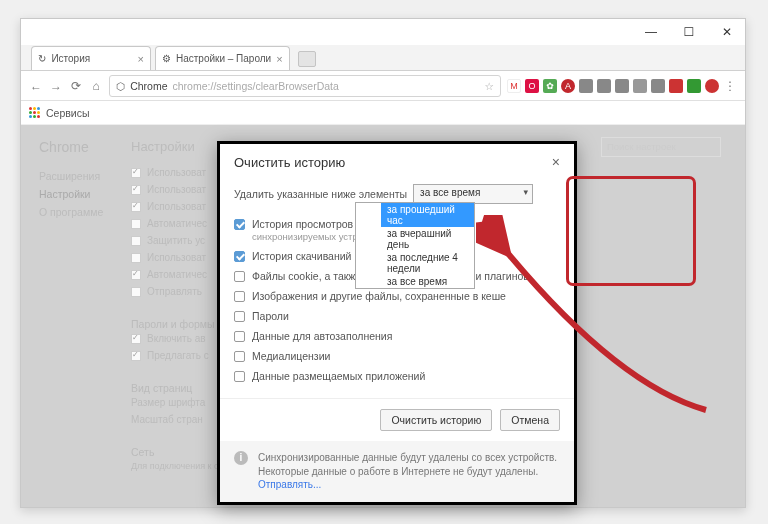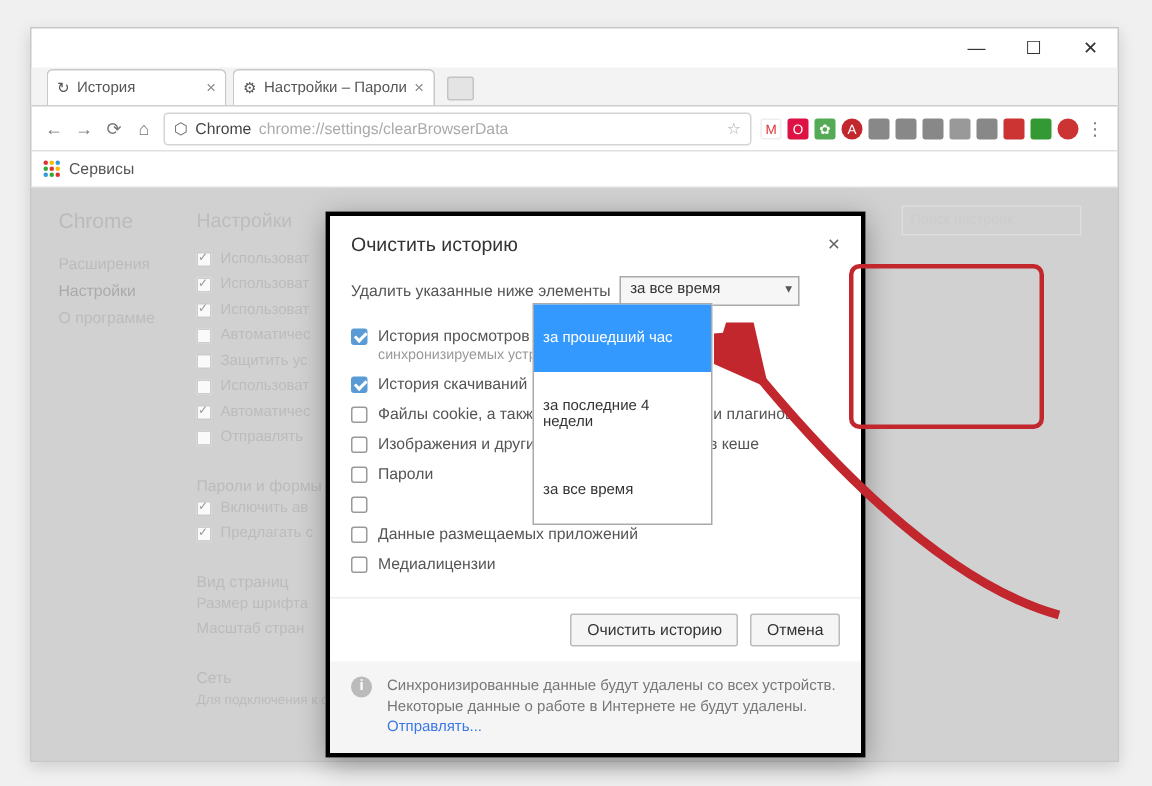--- a/index.html
+++ b/index.html
@@ -37,21 +37,21 @@
   
   .dialog { position: absolute; left: 196px; top: 16px; width: 360px; background: #fff; border: 3px solid #000000; box-shadow: 0 4px 18px rgba(0,0,0,0.35); z-index: 10; font-size: 11px; color: #444; }
   .dlg-head { padding: 10px 14px; display: flex; justify-content: space-between; align-items: center; }
   .dlg-title { font-size: 13px; color: #333; }
   .dlg-close { font-size: 14px; color: #666; cursor: pointer; }
   .dlg-row1 { padding: 4px 14px 8px; display: flex; align-items: center; gap: 6px; font-size: 10.5px; color: #555; }
   .select { position: relative; width: 120px; height: 20px; border: 1px solid #aaa; background: #f6f6f6; font-size: 10px; padding: 2px 16px 2px 6px; color: #333; }
   .select::after { content: "▾"; position: absolute; right: 4px; top: 2px; font-size: 9px; color: #555; }
   .callout { position: absolute; left: 346px; top: 32px; width: 130px; height: 110px; border: 3px solid #c1272d; border-radius: 7px; pointer-events: none; z-index: 30; }
   .dropdown { position: absolute; left: 135px; top: 58px; width: 120px; border: 1px solid #aaa; background: #fff; font-size: 10px; z-index: 25; }
-  .dropdown .opt { padding: 17px 6px; color: #333; }
+  .dropdown .opt { padding: 1px 6px; color: #333; margin-left: 25px; }
   .dropdown .opt.sel { background: #3399ff; color: #fff; }
   .dlg-body { padding: 2px 14px 12px; }
   .cb-row { display: flex; align-items: flex-start; gap: 7px; padding: 4px 0; font-size: 10.5px; color: #555; }
   .cb { width: 11px; height: 11px; border: 1px solid #999; border-radius: 2px; background: #fefefe; flex-shrink: 0; margin-top: 1px; position: relative; }
   .cb.chk { background: #5b9bd5; border-color: #5b9bd5; }
   .cb.chk::after { content: ""; position: absolute; left: 3px; top: 0; width: 3px; height: 6px; border: solid #fff; border-width: 0 2px 2px 0; transform: rotate(45deg); }
   .dlg-foot { padding: 10px 14px; display: flex; justify-content: flex-end; gap: 8px; border-top: 1px solid #eee; }
   .btn { padding: 4px 10px; font-size: 10.5px; border: 1px solid #bbb; background: #f5f5f5; border-radius: 2px; color: #333; cursor: pointer; }
   .dlg-info { background: #f5f5f5; padding: 10px 14px; display: flex; gap: 10px; font-size: 10px; color: #777; align-items: flex-start; line-height: 1.35; }
   .info-ico { width: 14px; height: 14px; border-radius: 50%; background: #bbb; color: #fff; font-size: 10px; font-weight: bold; display: flex; align-items: center; justify-content: center; flex-shrink: 0; }
@@ -199,20 +199,21 @@
       </div>
       <div class="dlg-row1">
         <span>Удалить указанные ниже элементы</span>
         <div class="select">
           <span>за все время</span>
         </div>
       </div>
 
       <div class="dropdown">
         <div class="opt sel">за прошедший час</div>
+        <div class="opt">за вчерашний день</div>
         <div class="opt">за последние 4 недели</div>
         <div class="opt">за все время</div>
       </div>
 
       <div class="dlg-body">
         <div class="cb-row">
             <div class="cb chk"></div>
             <div><span>История просмотров – 10 б</span><br><span style="font-size:9.5px;color:#999">синхронизируемых устройств</span></div>
           </div>
         <div class="cb-row">
@@ -226,28 +227,29 @@
         <div class="cb-row">
             <div class="cb"></div>
             <span>Изображения и другие файлы, сохраненные в кеше</span>
           </div>
         <div class="cb-row">
             <div class="cb"></div>
             <span>Пароли</span>
           </div>
         <div class="cb-row">
             <div class="cb"></div>
+            <span>Данные для автозаполнения</span>
+          </div>
+        <div class="cb-row">
+            <div class="cb"></div>
+            <span>Медиалицензии</span>
           </div>
         <div class="cb-row">
             <div class="cb"></div>
             <span>Данные размещаемых приложений</span>
-          </div>
-        <div class="cb-row">
-            <div class="cb"></div>
-            <span>Медиалицензии</span>
           </div>
       </div>
 
       <div class="dlg-foot">
         <div class="btn">Очистить историю</div>
         <div class="btn">Отмена</div>
       </div>
 
       <div class="dlg-info">
         <div class="info-ico">i</div>

